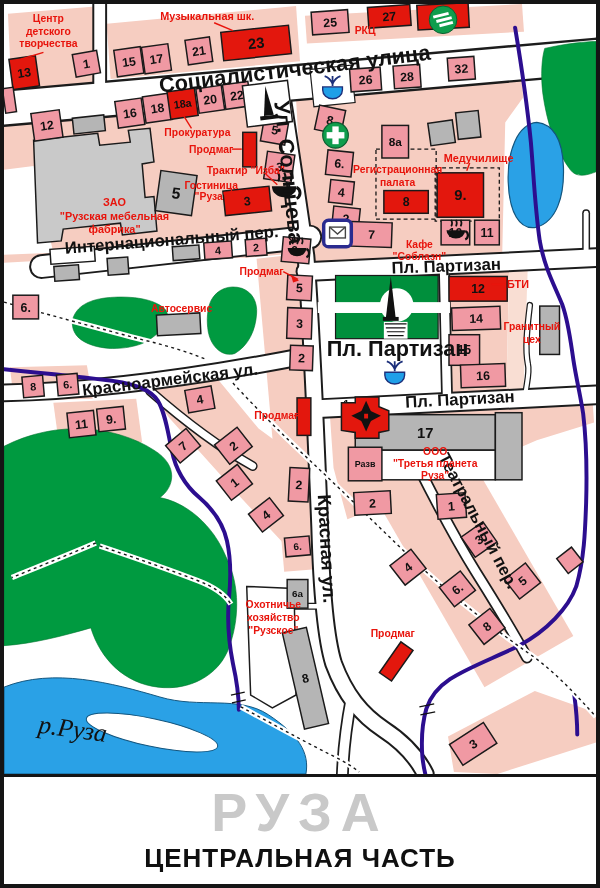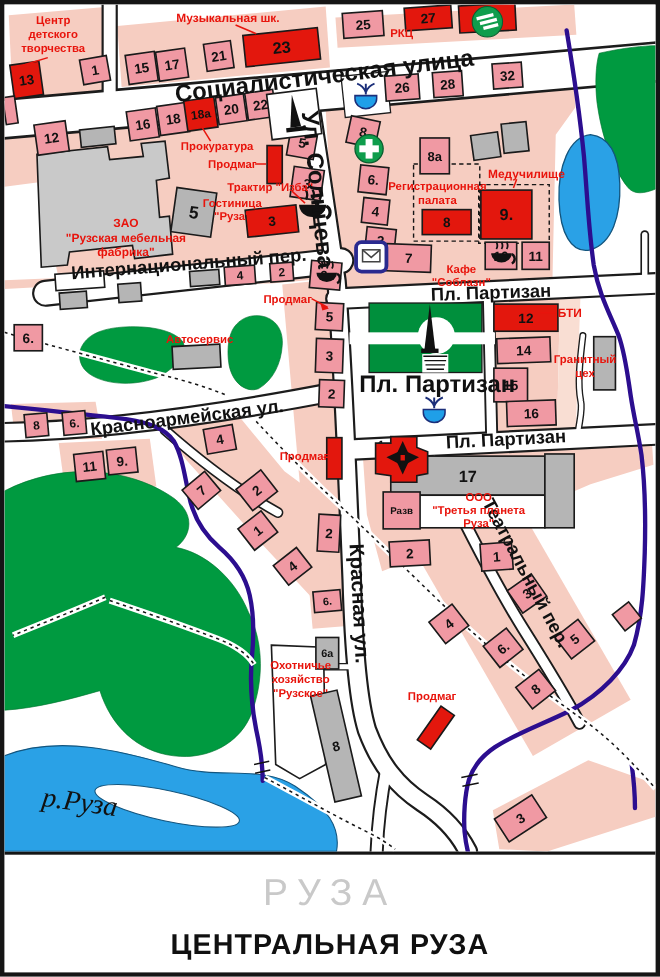--- a/index.html
+++ b/index.html
@@ -1,21 +1,21 @@
 <!DOCTYPE html>
 <html><head>
 <meta charset="utf-8">
 <style>
   html,body{margin:0;padding:0;background:#fff;}
   .page{width:600px;height:888px;box-sizing:border-box;border:4px solid #151515;
         font-family:"Liberation Sans",sans-serif;position:relative;background:#fff;overflow:hidden;}
   .map-wrap{width:592px;height:773px;border-bottom:3px solid #151515;box-sizing:border-box;}
   svg{display:block;}
   .footer{height:104px;text-align:center;}
-  .city-title{font-weight:normal;font-size:34px;line-height:58px;color:#c9c9c9;letter-spacing:9px;margin-top:6px;}
+  .city-title{font-weight:bold;font-size:54px;line-height:58px;color:#c9c9c9;letter-spacing:9px;margin-top:6px;}
   .city-sub{font-weight:bold;font-size:26px;color:#101010;letter-spacing:1px;margin-top:2px;}
 
   
   .blk{fill:#f6cdc1;}
   .blk-light{fill:#f9ded3;}
   .road-c{stroke:#1c1c1c;fill:none;stroke-linecap:round;stroke-linejoin:round;}
   .road-f{stroke:#ffffff;fill:none;stroke-linecap:round;stroke-linejoin:round;}
   .grn{fill:#009a40;stroke:#007530;stroke-width:0.6;}
   .b-pink{fill:#f099a3;stroke:#1a1a1a;stroke-width:1.5;}
   .b-red{fill:#e3170d;stroke:#1a1a1a;stroke-width:1.5;}
@@ -578,15 +578,15 @@
           <text x="276" y="420" class="poi" font-size="10.5"><tspan x="276" y="420">Продмаг</tspan></text>
           <text x="437" y="457" class="poi" font-size="10.5"><tspan x="437" y="457">ООО</tspan><tspan x="437" y="469">"Третья планета</tspan><tspan x="437" y="481">Руза"</tspan></text>
           <text x="273" y="612" class="poi" font-size="10.5"><tspan x="273" y="612">Охотничье</tspan><tspan x="273" y="625">хозяйство</tspan><tspan x="273" y="638">"Рузское"</tspan></text>
           <text x="394" y="641" class="poi" font-size="10.5"><tspan x="394" y="641">Продмаг</tspan></text>
         </g>
   </svg>
   </div>
 
   <div class="footer">
     <div class="city-title">РУЗА</div>
-    <div class="city-sub">ЦЕНТРАЛЬНАЯ РУЗА</div>
+    <div class="city-sub">ЦЕНТРАЛЬНАЯ ЧАСТЬ</div>
   </div>
 </div>
 
 </body></html>

